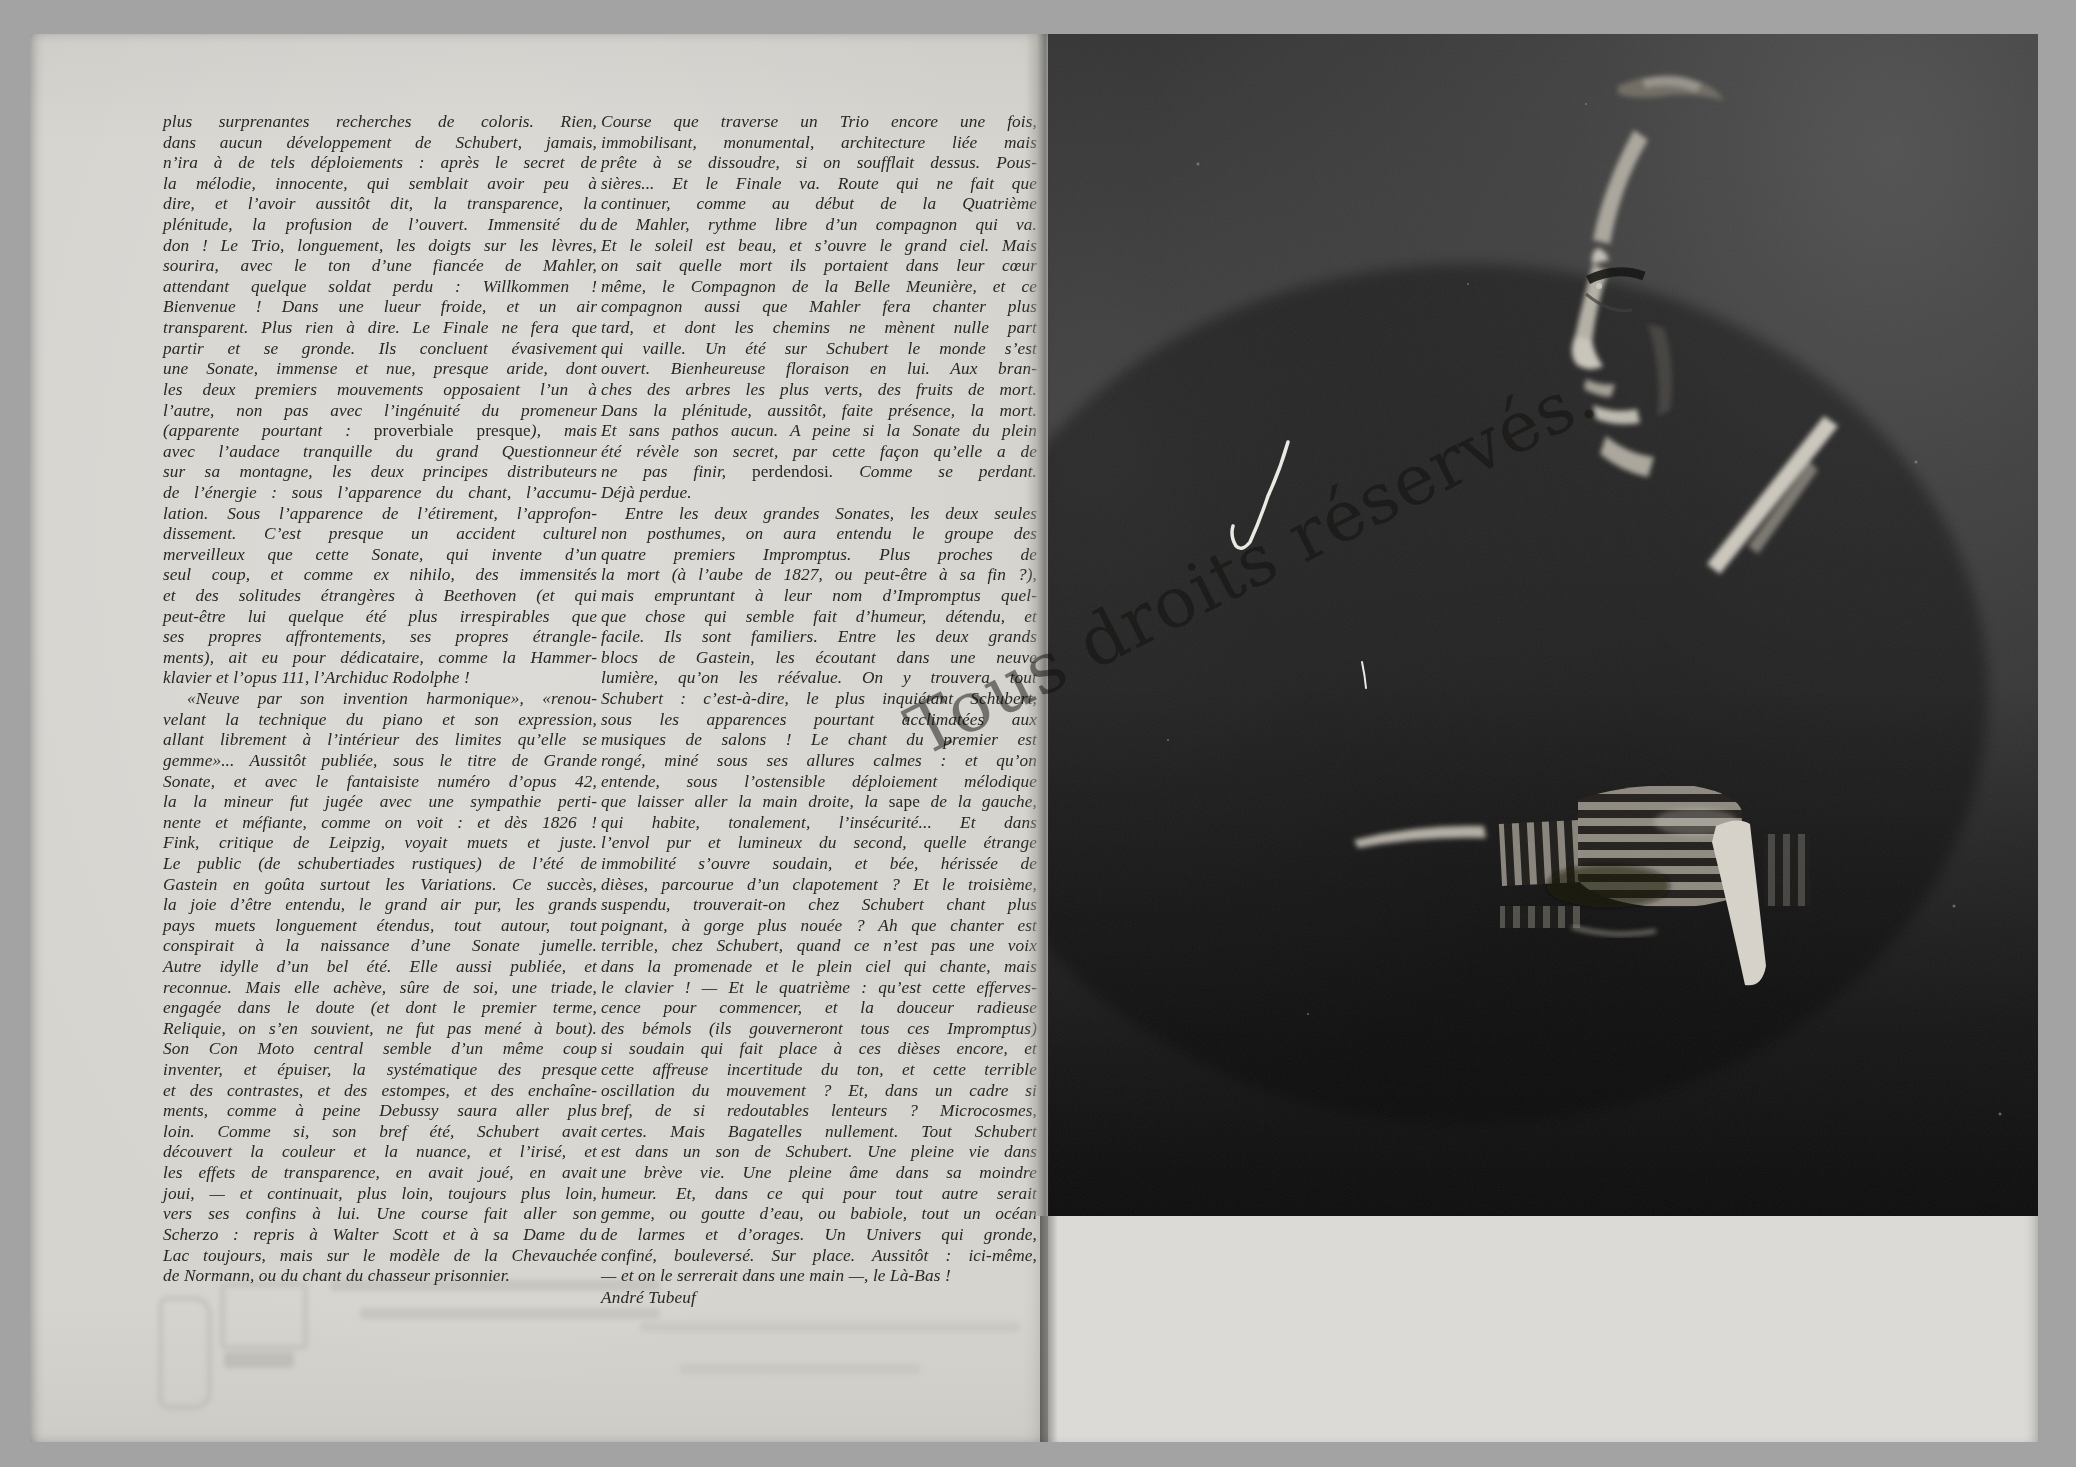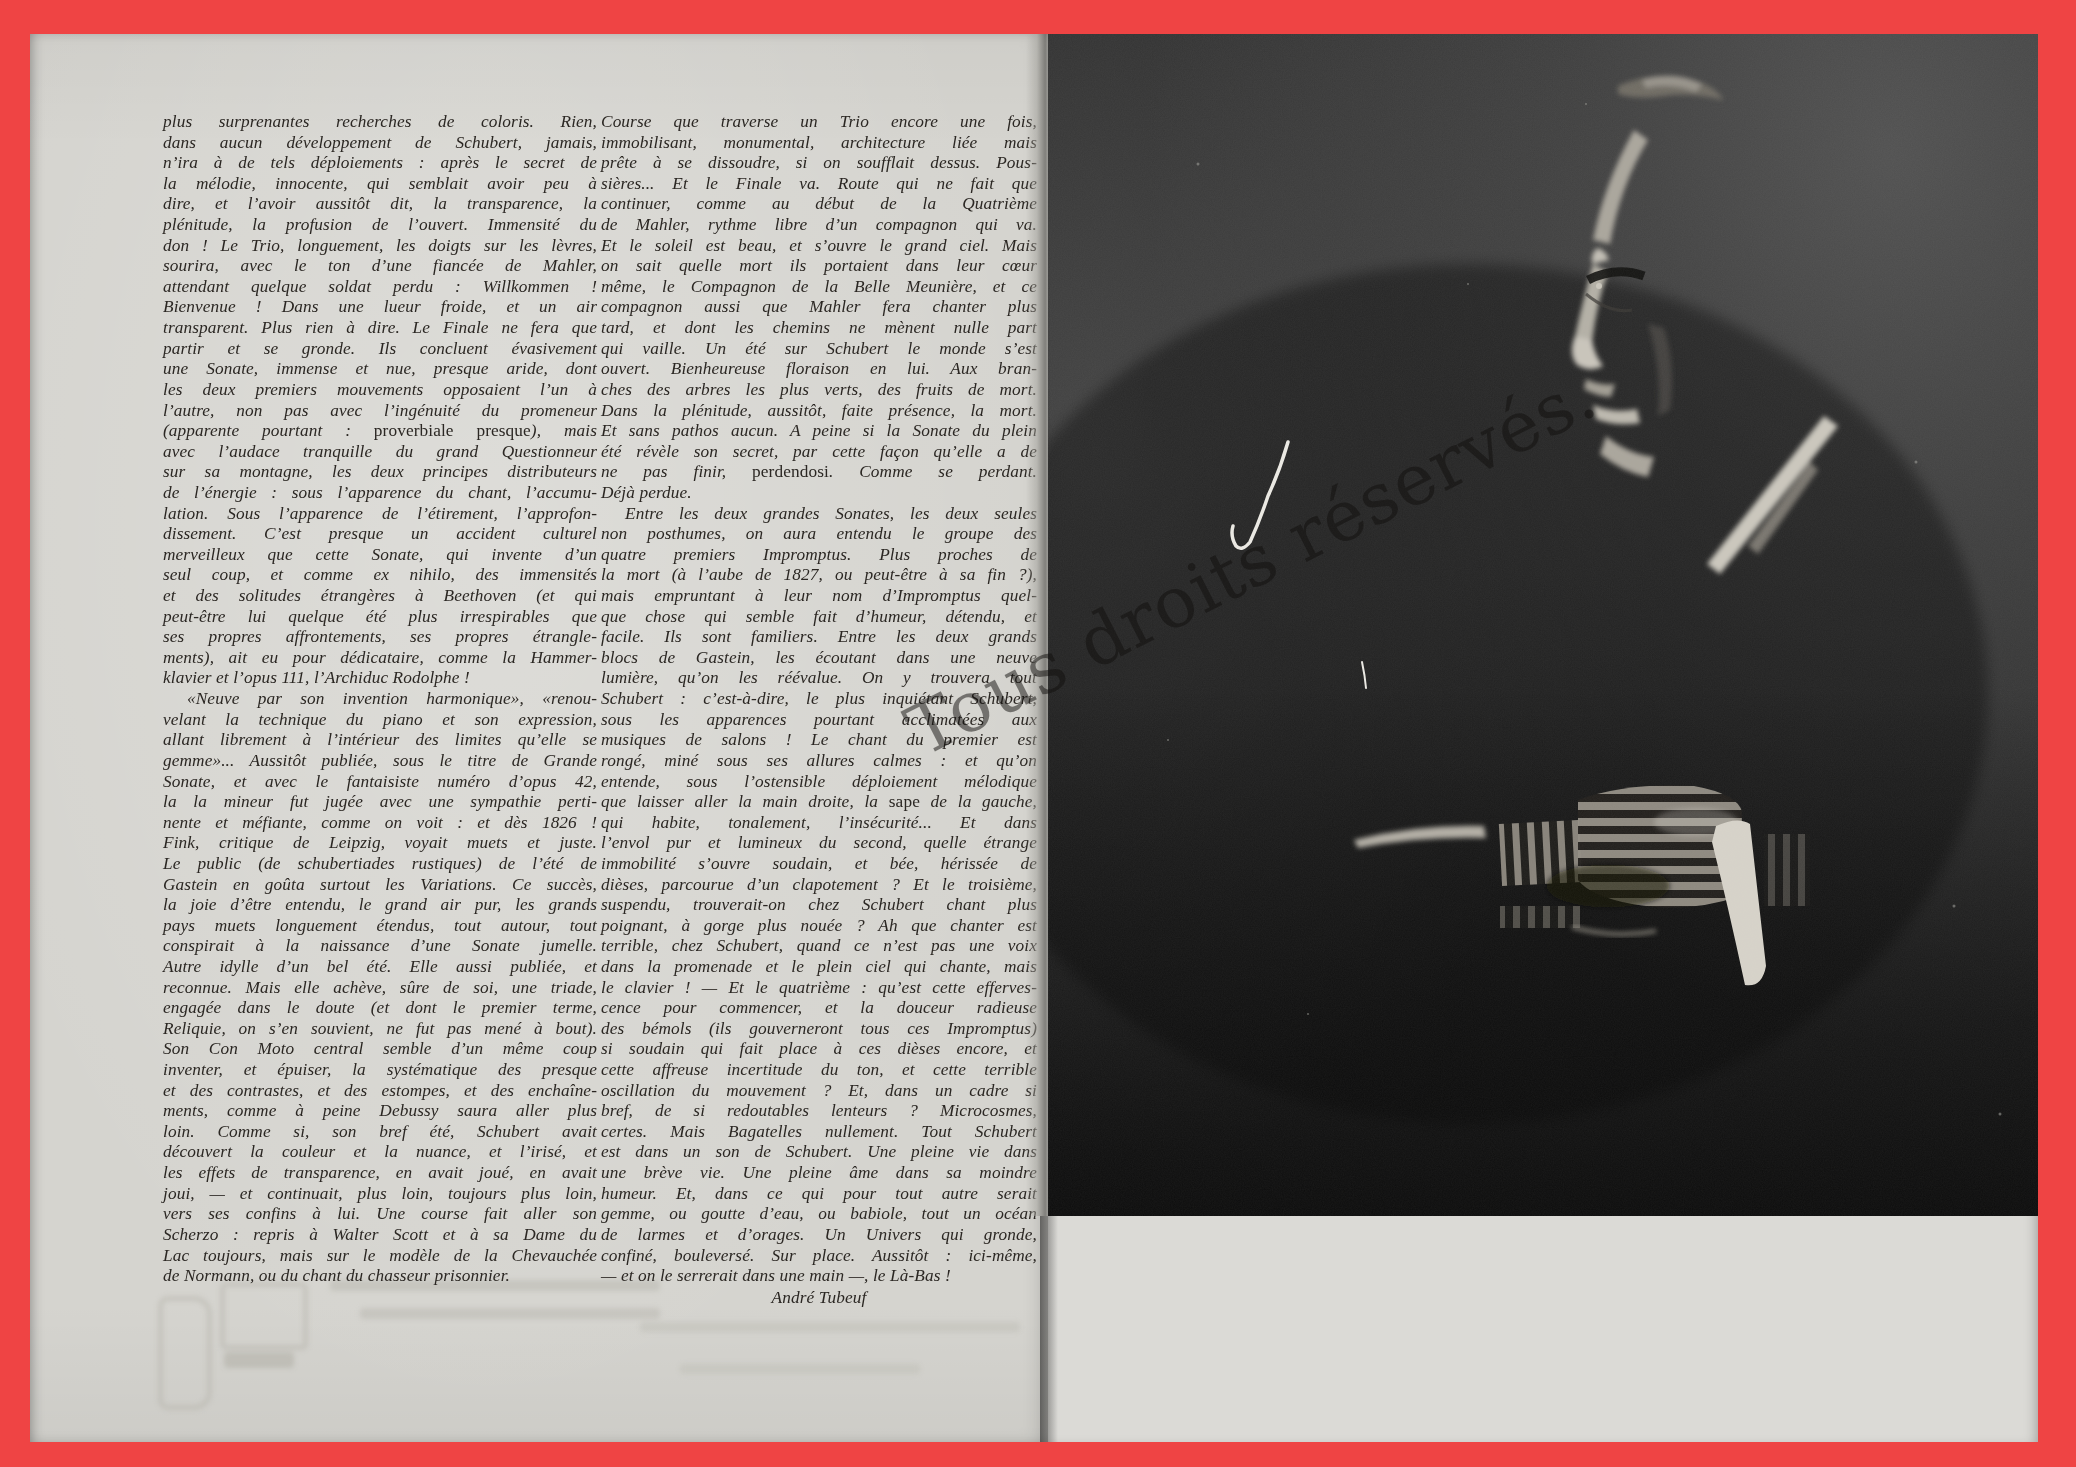--- a/index.html
+++ b/index.html
@@ -1,18 +1,18 @@
 <!DOCTYPE html>
 <html><head>
 <meta charset="utf-8">
 <style>
   html,body { margin:0; padding:0; background:#060606; }
   #screen {
     position:relative; width:2076px; height:1467px; overflow:hidden;
-    background:#ef4444;
+    background:#a3a3a3;
     font-family:"Liberation Serif", serif;
   }
   
   .page-left {
     position:absolute; left:30px; top:34px; width:1018px; height:1408px;
     background:#d5d4cf;
     background-image:
       radial-gradient(ellipse at 45% 35%, rgba(255,255,255,0.20), rgba(255,255,255,0) 70%),
       linear-gradient(180deg, rgba(0,0,0,0.03), rgba(0,0,0,0) 8%, rgba(0,0,0,0) 90%, rgba(0,0,0,0.04));
     box-shadow: inset 7px 0 14px -7px rgba(0,0,0,0.40), inset -14px 0 22px -12px rgba(0,0,0,0.28);
@@ -36,21 +36,21 @@
     position:absolute; top:112px; z-index:5;
     font-style:italic; font-size:17.3px; line-height:20.62px;
     color:#2b2723; letter-spacing:0.1px;
   }
   .col-1 { left:163px; width:434px; }
   .col-2 { left:601px; width:436px; }
   .tline { text-align:justify; text-align-last:justify; height:20.62px; white-space:nowrap; }
   .tline.flush { text-align-last:left; }
   .tline.indent { text-indent:24px; }
   .roman { font-style:normal; }
-  .sig { text-align:center; height:20.62px; margin-top:1px; font-style:italic; }
+  .sig { text-align:left; height:20.62px; margin-top:1px; font-style:italic; }
   
   .watermark {
     position:absolute; left:912px; top:695px; z-index:30;
     transform:rotate(-27deg); transform-origin:0 50%;
     font-family:"DejaVu Serif", serif; font-style:normal;
     font-size:70px; letter-spacing:1px; white-space:nowrap;
     color:rgba(16,14,12,0.50);
   }
   
   .ghost { position:absolute; z-index:4; filter:blur(2.5px); }

